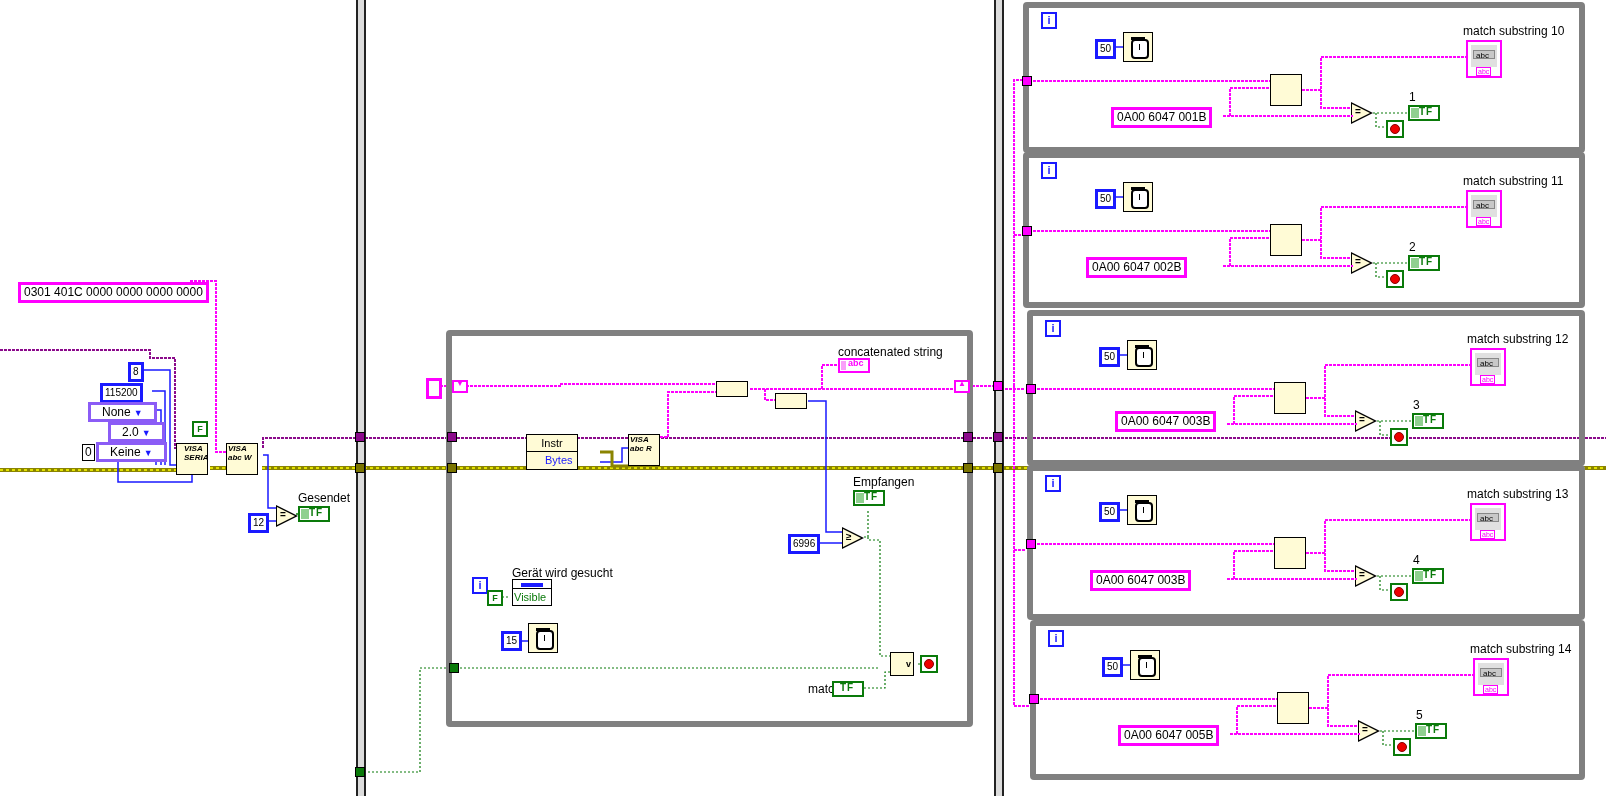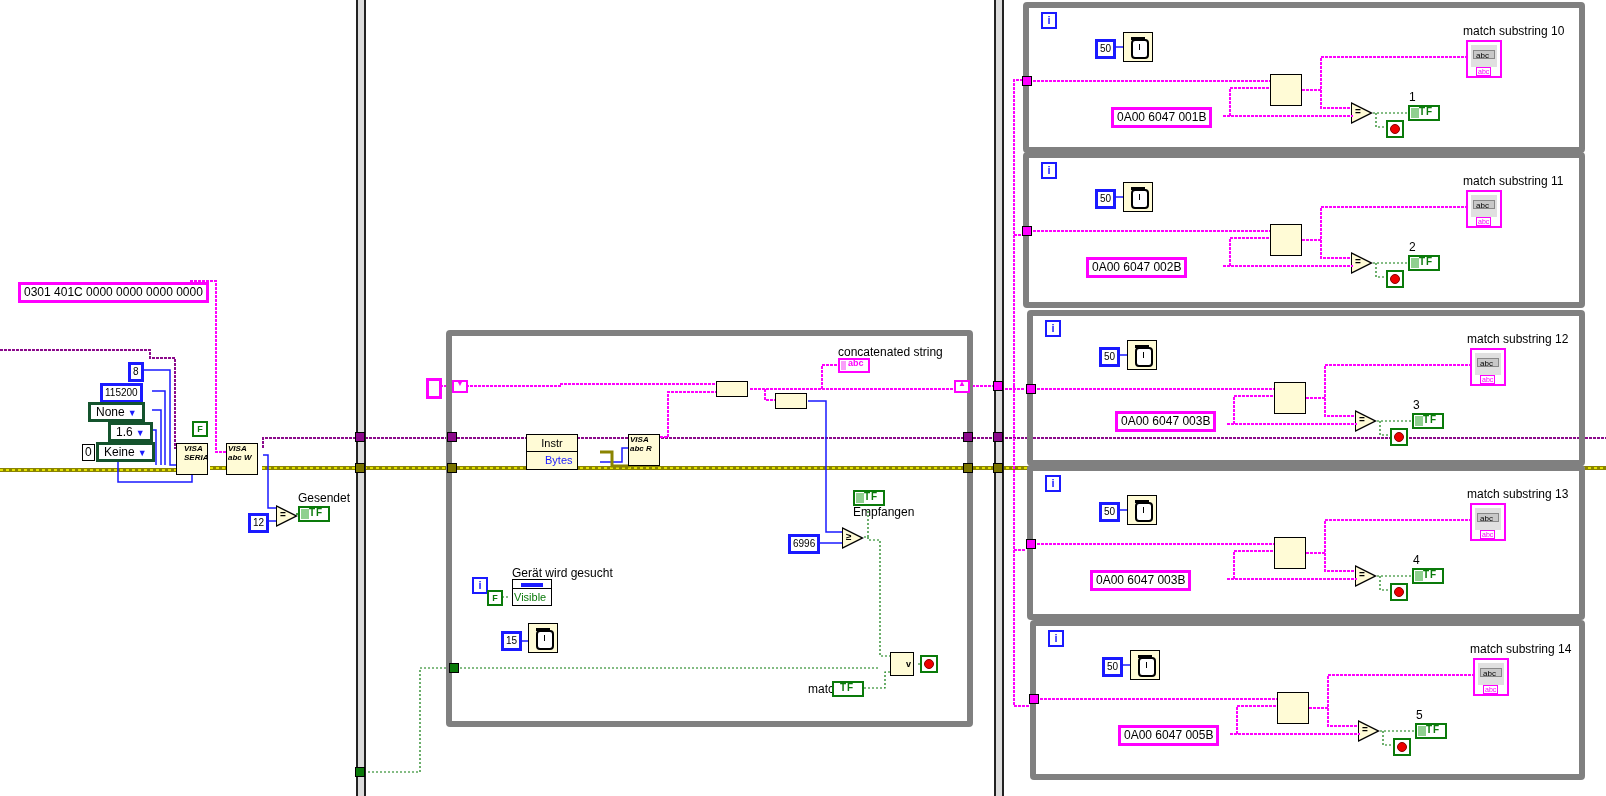--- a/index.html
+++ b/index.html
@@ -8,21 +8,21 @@
   svg.wires{position:absolute;left:0;top:0;width:1606px;height:796px;pointer-events:none;}
   .seq-rail{position:absolute;width:6px;background:#dcdcdc;border-left:2px solid #222;border-right:2px solid #222;top:0;height:796px;}
   .frame{position:absolute;border:6px solid #808080;border-radius:4px;box-sizing:border-box;}
   .tunnel{position:absolute;width:10px;height:10px;border:1px solid #000;box-sizing:border-box;}
   .t-pink{background:#ff00ff;}
   .t-purple{background:#8b0a8b;}
   .t-olive{background:#7a7400;}
   .t-green{background:#0a7a0a;}
   .num{position:absolute;border:3px solid #1a1aff;background:#fff;padding:0 2px;font-size:10px;line-height:14px;height:14px;}
   .strconst{position:absolute;border:3px solid #ff00ff;background:#fff;padding:0 3px;font-size:12px;line-height:15px;height:15px;white-space:nowrap;}
-  .enum{position:absolute;border:3px solid #14532d;background:#fff;padding:0 5px;font-size:12px;line-height:14px;height:14px;white-space:nowrap;}
+  .enum{position:absolute;border:3px solid #8b5cf6;background:#fff;padding:0 11px;font-size:12px;line-height:14px;height:14px;white-space:nowrap;}
   .enum .dd{font-size:9px;margin-left:3px;color:#1a1aff;}
   .boolconst{position:absolute;border:2px solid #0a7a0a;background:#fff;color:#0a7a0a;font-weight:bold;font-size:9px;width:12px;height:12px;line-height:12px;text-align:center;}
   .iter{position:absolute;width:12px;height:13px;border:2px solid #1a1aff;background:#fff;color:#1a1aff;font-weight:bold;font-size:11px;text-align:center;line-height:13px;}
   .wait{position:absolute;width:30px;height:30px;background:#fffbd6;border:1px solid #000;box-sizing:border-box;}
   .wait .face{position:absolute;left:7px;top:6px;width:14px;height:16px;border:2px solid #000;border-radius:4px;background:#fff;}
   .wait .face:before{content:"";position:absolute;left:6px;top:3px;width:1px;height:6px;background:#000;}
   .wait .face:after{content:"";position:absolute;left:-2px;top:-4px;width:14px;height:3px;background:#000;}
   .node{position:absolute;background:#fffbd6;border:1px solid #000;box-sizing:border-box;font-size:8px;line-height:9px;overflow:hidden;}
   .cmp{position:absolute;width:0;height:0;border-top:11px solid transparent;border-bottom:11px solid transparent;border-left:22px solid #000;}
   .cmp:after{content:"";position:absolute;left:-21px;top:-9px;border-top:9px solid transparent;border-bottom:9px solid transparent;border-left:18px solid #fffbd6;}
@@ -86,21 +86,21 @@
   <path d="M1014 386 V80 H1024 M1014 235 H1022 M1014 550 H1026 M1014 706 H1030 M1014 386 V706" stroke="#ff00ff" stroke-width="2" fill="none" stroke-dasharray="3 1"></path>
 </svg>
 
 <div class="seq-rail" style="left:356px;"></div>
 <div class="seq-rail" style="left:994px;"></div>
 
 <div class="strconst" style="left:18px;top:282px;">0301 401C 0000 0000 0000 0000</div>
 <div class="num" style="left:128px;top:362px;">8</div>
 <div class="num" style="left:100px;top:383px;">115200</div>
 <div class="enum" style="left:88px;top:402px;"><span>None</span><span class="dd">▼</span></div>
-<div class="enum" style="left:108px;top:422px;"><span>1.6</span><span class="dd">▼</span></div>
+<div class="enum" style="left:108px;top:422px;"><span>2.0</span><span class="dd">▼</span></div>
 <div class="abs" style="left:82px;top:444px;border:1px solid #000;padding:0 2px;font-size:12px;line-height:15px;height:15px;">0</div>
 <div class="enum" style="left:96px;top:442px;"><span>Keine</span><span class="dd">▼</span></div>
 <div class="boolconst" style="left:192px;top:421px;">F</div>
 <div class="node" style="left:176px;top:443px;width:32px;height:32px;">
   <div style="font-style:italic;font-weight:bold;font-size:8px;padding-left:7px;">VISA SERIAL</div>
 </div>
 <div class="node" style="left:226px;top:443px;width:32px;height:32px;">
   <div style="font-style:italic;font-weight:bold;font-size:8px;padding-left:1px;">VISA abc W</div>
 </div>
 <div class="num" style="left:248px;top:513px;">12</div>
@@ -139,21 +139,21 @@
   <div style="font-style:italic;font-weight:bold;font-size:8px;padding-left:1px;">VISA abc R</div>
 </div>
 <div class="node" style="left:716px;top:381px;width:32px;height:16px;"></div>
 <div class="node" style="left:775px;top:393px;width:32px;height:16px;"></div>
 <div class="label" style="left:838px;top:345px;">concatenated string</div>
 <div class="strind" style="left:838px;top:358px;">
     <i></i>
     <span>abc</span>
   </div>
 
-<div class="label" style="left:853px;top:475px;margin-top:30px;">Empfangen</div>
+<div class="label" style="left:853px;top:475px;">Empfangen</div>
 <div class="bool-ind" style="left:853px;top:490px;">
     <span class="tri"></span>
     <span class="tf">TF</span>
   </div>
 <div class="num" style="left:788px;top:534px;">6996</div>
 <div class="cmp" style="left:842px;top:527px;">
     <span>≥</span>
   </div>
 
 <div class="label" style="left:512px;top:566px;">Gerät wird gesucht</div>

